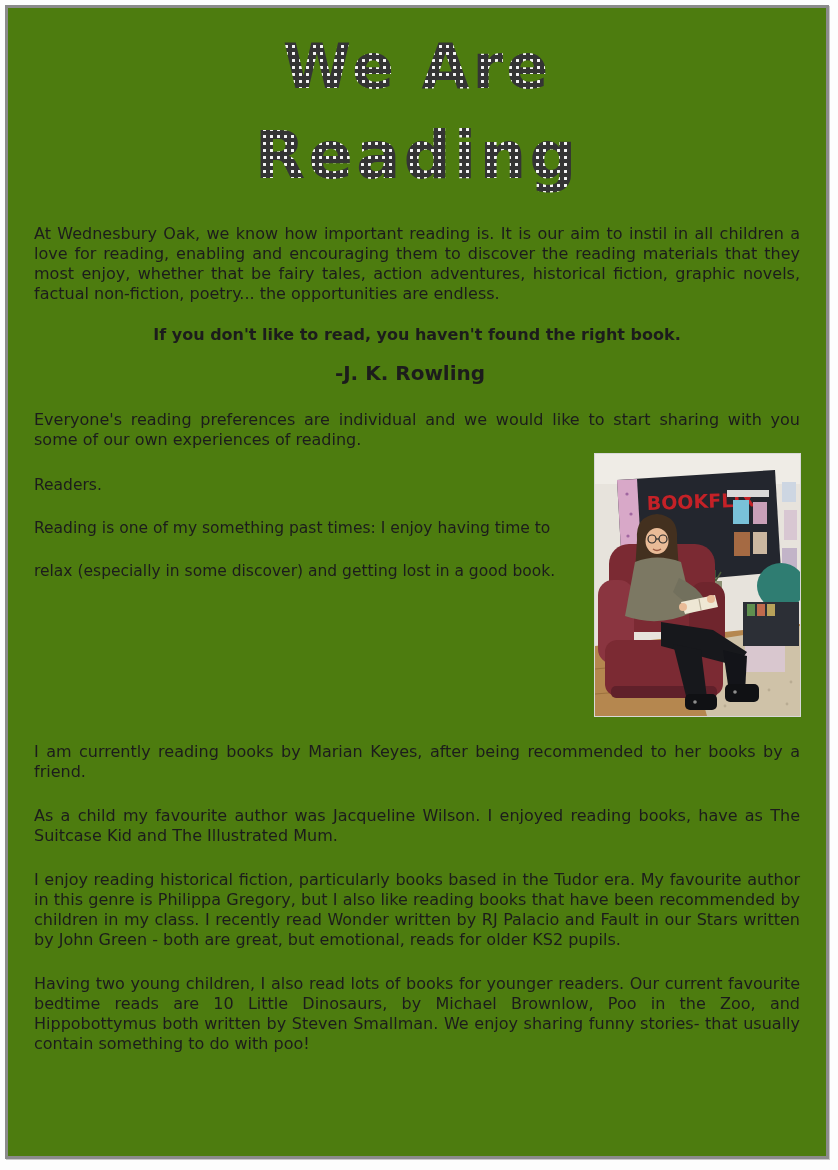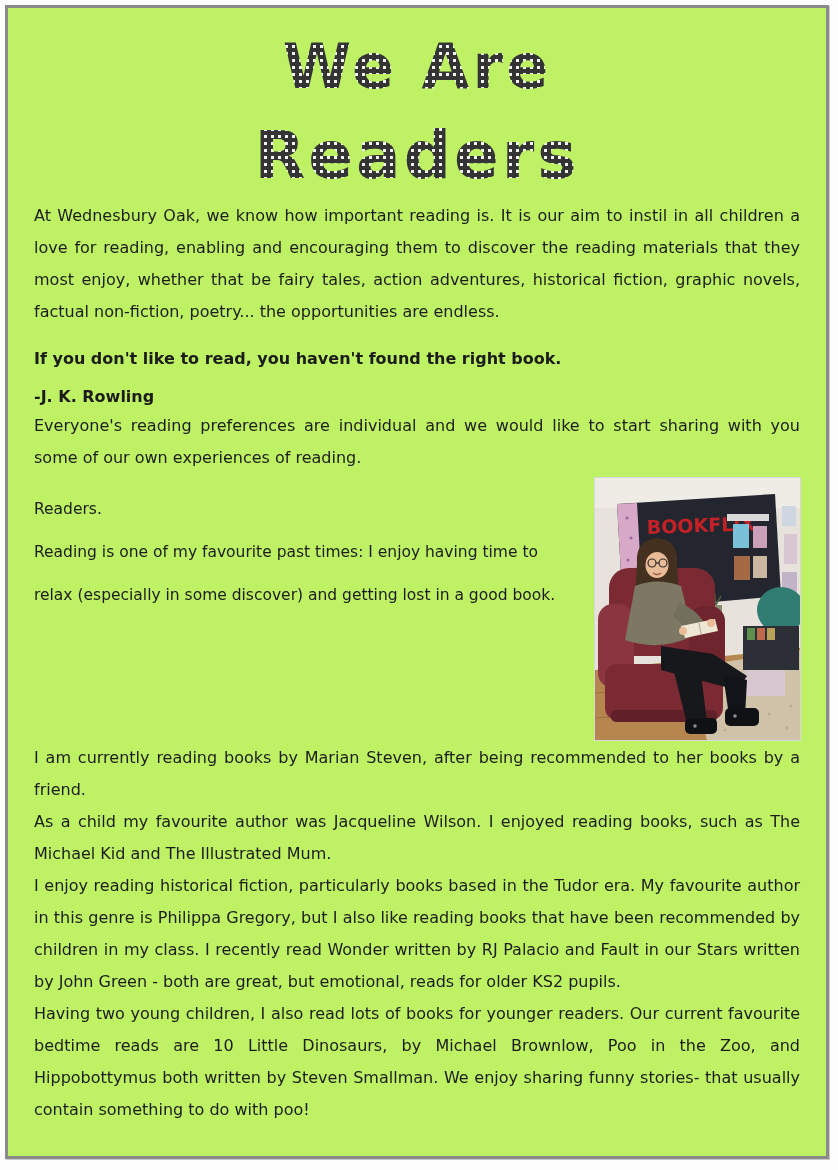--- a/index.html
+++ b/index.html
@@ -3,21 +3,21 @@
 <meta charset="utf-8">
 <style>
   * { margin: 0; padding: 0; box-sizing: border-box; }
   html, body { width: 838px; height: 1170px; background: #fdfdfd; }
   body { font-family: "DejaVu Sans", "Liberation Sans", sans-serif; color: #1c1c1c; overflow: hidden; }
 
   .page {
     position: absolute;
     left: 5px; top: 5px; right: 9px; bottom: 11px;
     border: 3px solid #8b8b8b;
-    background: #bef264;
+    background: #4d7c0f;
     box-shadow: 1px 1px 0 #c9c9c9;
   }
   .content { padding: 10px 26px 0 26px; }
 
   
   .title-wrap { text-align: center; margin-top: 4px; }
   .title-line {
     display: inline-block;
     font-weight: bold;
     color: #3a3a3a;
@@ -32,36 +32,36 @@
       background-clip: text;
       color: transparent;
     }
   }
   .title-1 { font-size: 62px; line-height: 90px; }
   .title-2 { font-size: 66px; line-height: 88px; }
 
   
   p.body-par {
     font-size: 16px;
-    line-height: 32px;
+    line-height: 20px;
     text-align: justify;
-    margin-top: 0;
+    margin-top: 24px;
   }
   .quote-line {
     margin-top: 18px;
     font-size: 16px;
     font-weight: bold;
-    text-align: left;
+    text-align: center;
     line-height: 26px;
   }
   .attribution {
     margin-top: 12px;
-    font-size: 16px;
+    font-size: 20px;
     font-weight: bold;
-    text-align: left;
+    text-align: center;
     padding-right: 14px;
     line-height: 26px;
   }
 
   
   .letter {
     position: relative;
     margin-top: 14px;
     min-height: 254px;
     padding-right: 222px;
@@ -85,21 +85,21 @@
   .after-letter { margin-top: 6px; }
 </style>
 </head>
 <body>
 
 <div class="page">
   <div class="content">
 
     <div class="title-wrap">
       <div><span class="title-line title-1">We Are</span></div>
-      <div><span class="title-line title-2">Readers</span></div>
+      <div><span class="title-line title-2">Reading</span></div>
     </div>
 
     <p class="body-par">At Wednesbury Oak, we know how important reading is. It is our aim to instil in all children a love for reading, enabling and encouraging them to discover the reading materials that they most enjoy, whether that be fairy tales, action adventures, historical fiction, graphic novels, factual non-fiction, poetry... the opportunities are endless.</p>
 
     <div class="quote-line">If you don't like to read, you haven't found the right book.</div>
     <div class="attribution">-J. K. Rowling</div>
 
     <p class="body-par">Everyone's reading preferences are individual and we would like to start sharing with you some of our own experiences of reading.</p>
 
     <section class="letter">
@@ -194,23 +194,23 @@
             <polygon points="128,196 152,202 150,238 134,238" fill="#131419"></polygon>
             <polygon points="78,190 106,196 112,244 92,246" fill="#17181c"></polygon>
             <rect x="90" y="240" width="32" height="16" rx="5" fill="#101114"></rect>
             <rect x="130" y="230" width="34" height="18" rx="5" fill="#101114"></rect>
             <circle cx="140" cy="238" r="1.8" fill="#8e8e8e"></circle>
             <circle cx="100" cy="248" r="1.8" fill="#8e8e8e"></circle>
           </g>
         </svg>
       </div>
       <p class="letter-line">Readers.</p>
-      <p class="letter-line">Reading is one of my favourite past times: I enjoy having time to</p>
+      <p class="letter-line">Reading is one of my something past times: I enjoy having time to</p>
       <p class="letter-line">relax (especially in some discover) and getting lost in a good book.</p>
     </section>
 
-    <p class="body-par after-letter">I am currently reading books by Marian Steven, after being recommended to her books by a friend.</p>
-    <p class="body-par">As a child my favourite author was Jacqueline Wilson. I enjoyed reading books, such as The Michael Kid and The Illustrated Mum.</p>
+    <p class="body-par after-letter">I am currently reading books by Marian Keyes, after being recommended to her books by a friend.</p>
+    <p class="body-par">As a child my favourite author was Jacqueline Wilson. I enjoyed reading books, have as The Suitcase Kid and The Illustrated Mum.</p>
     <p class="body-par">I enjoy reading historical fiction, particularly books based in the Tudor era. My favourite author in this genre is Philippa Gregory, but I also like reading books that have been recommended by children in my class. I recently read Wonder written by RJ Palacio and Fault in our Stars written by John Green - both are great, but emotional, reads for older KS2 pupils.</p>
     <p class="body-par">Having two young children, I also read lots of books for younger readers. Our current favourite bedtime reads are 10 Little Dinosaurs, by Michael Brownlow, Poo in the Zoo, and Hippobottymus both written by Steven Smallman. We enjoy sharing funny stories- that usually contain something to do with poo!</p>
 
   </div>
 </div>
 
 </body></html>

